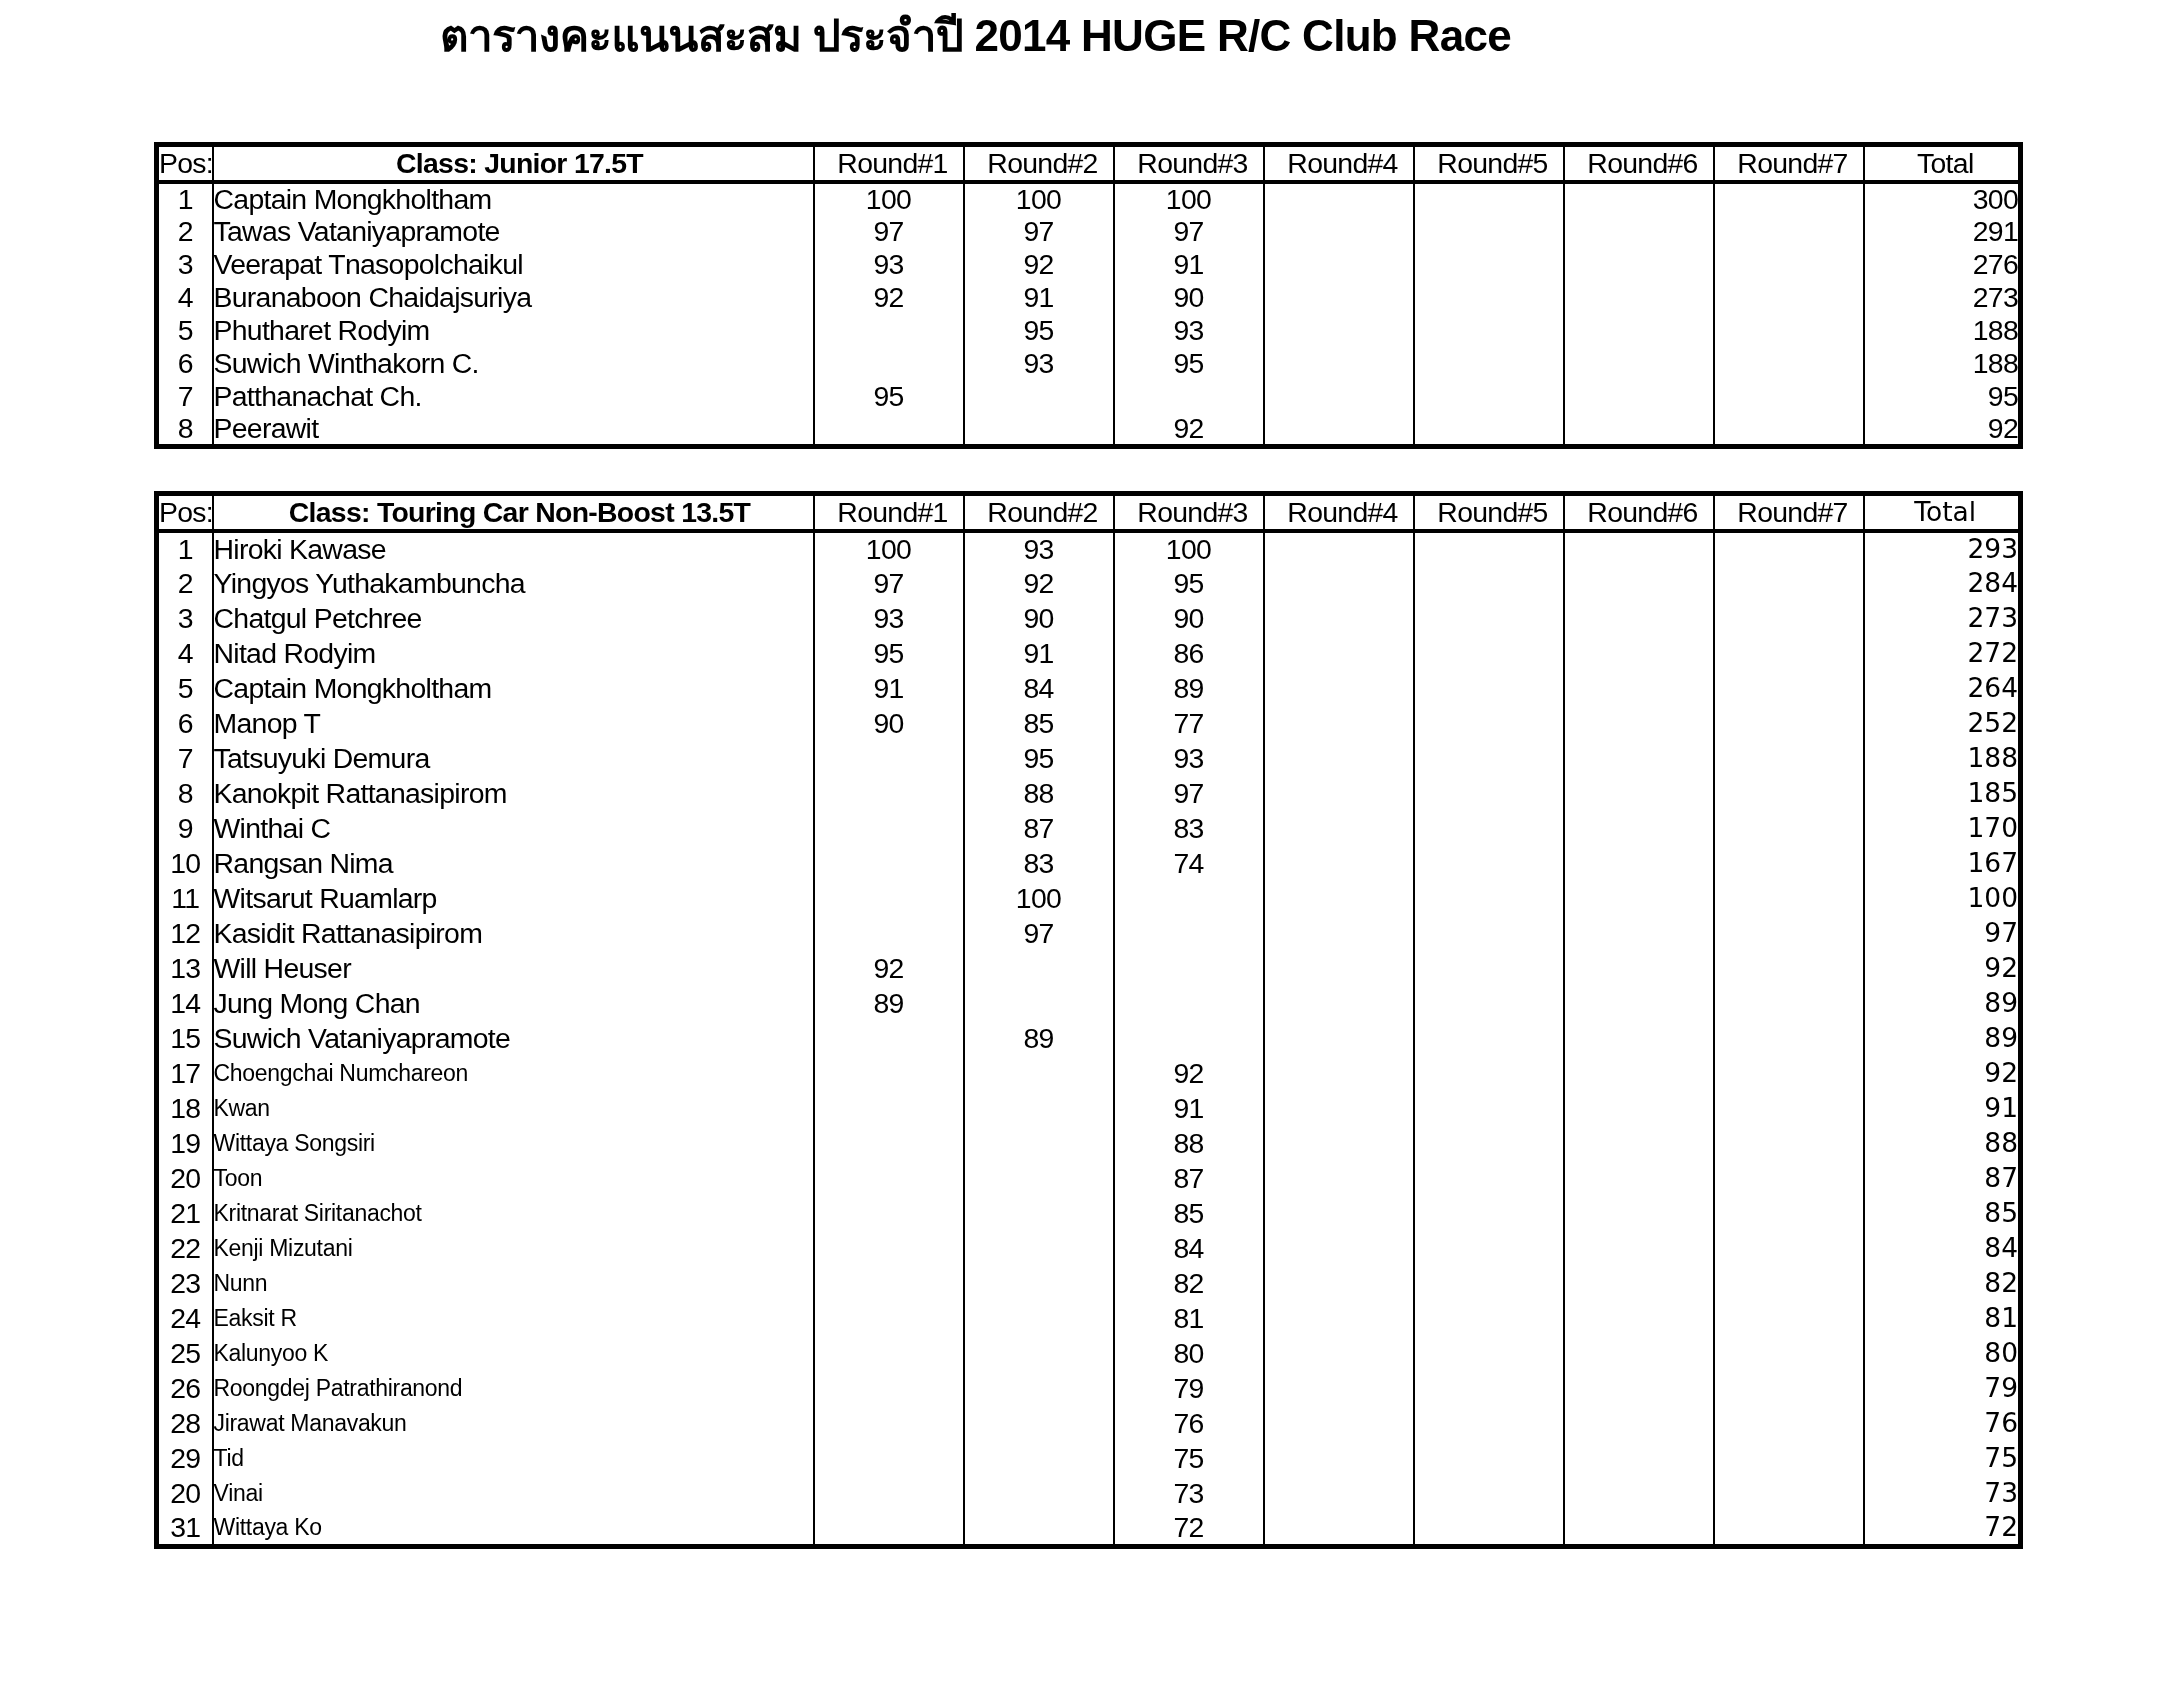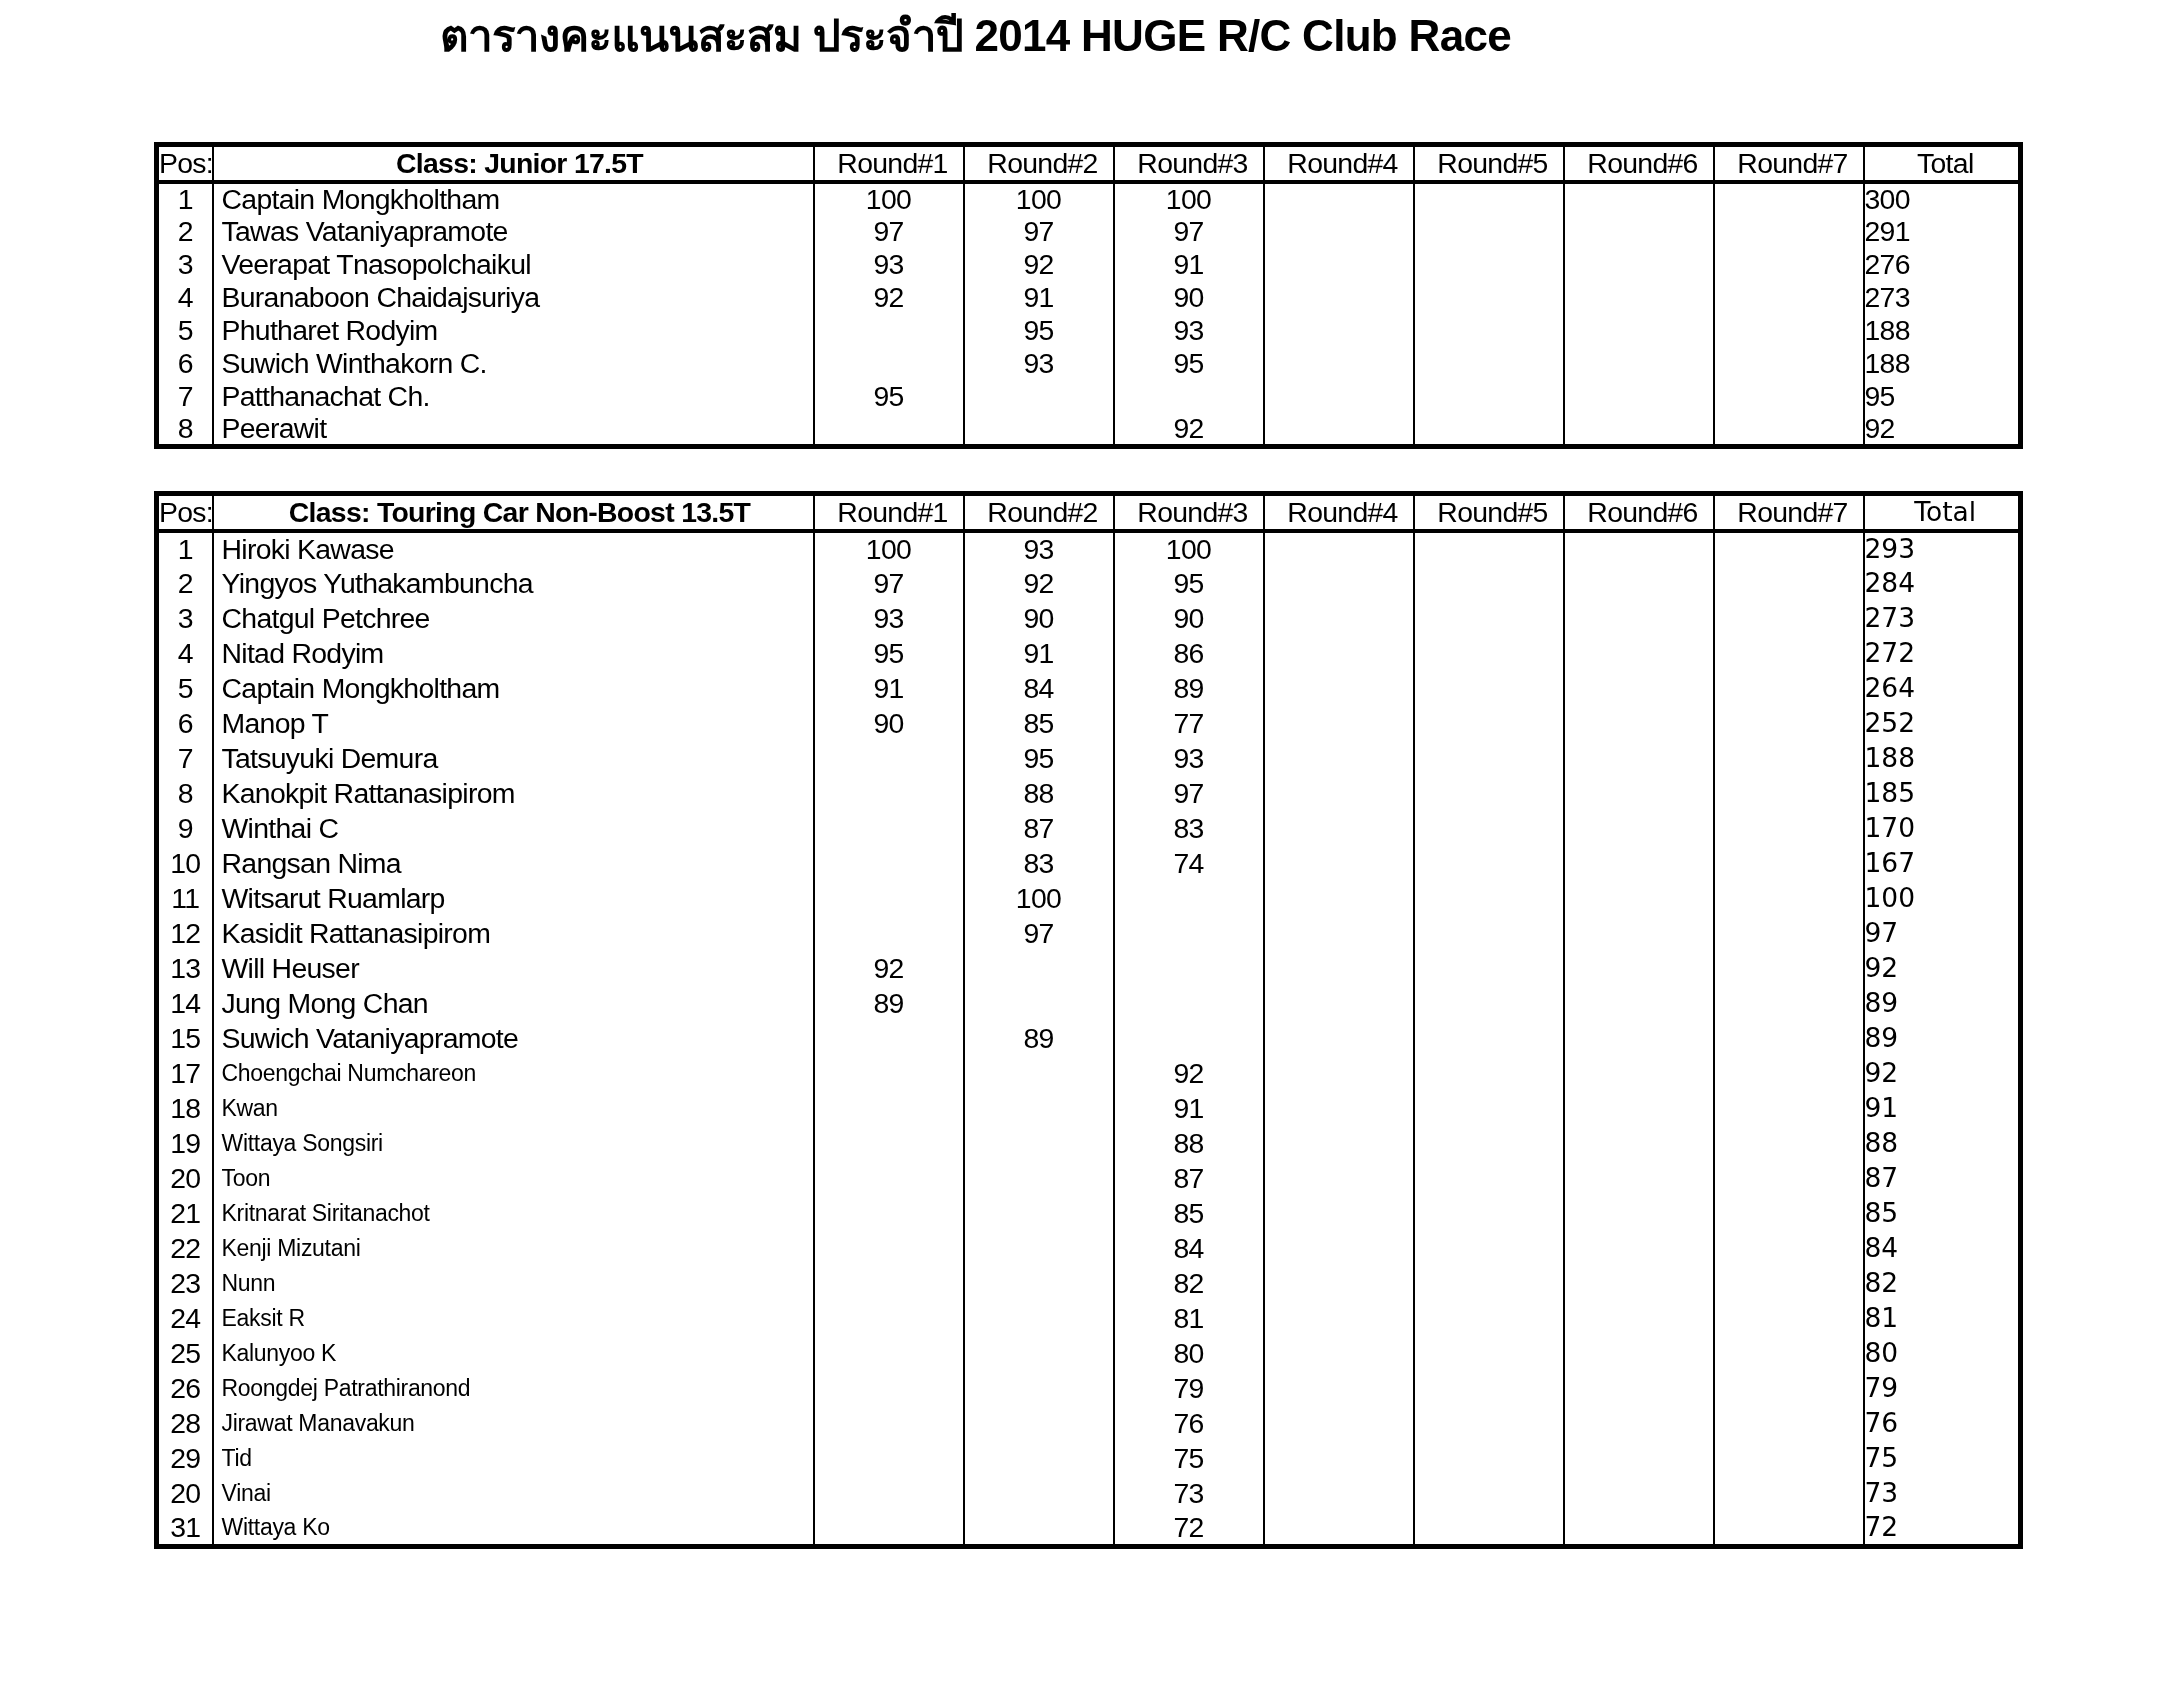--- a/index.html
+++ b/index.html
@@ -58,24 +58,24 @@
     letter-spacing: -0.7px;
   }
   th.pos-h { text-align: center; }
   th.class-h { text-align: center; padding-left: 13px; font-weight: bold; }
   th.round-h, th.total-h { text-align: center; padding-left: 8px; }
 
   table.t1 tbody tr { height: 33px; }
   table.t2 tbody tr { height: 35px; }
 
   td.pos   { text-align: center; font-size: 28.4px; letter-spacing: -0.7px; }
-  td.name  { text-align: left; padding-left: 8px; font-size: 28.4px; letter-spacing: -0.7px; }
+  td.name  { text-align: left; font-size: 28.4px; letter-spacing: -0.7px; }
   td.name.small-name { font-size: 23px; letter-spacing: -0.3px; }
   td.score { text-align: center; font-size: 28.4px; letter-spacing: -0.7px; }
-  td.total { text-align: left; font-size: 28.4px; letter-spacing: -0.7px; }
+  td.total { text-align: right; font-size: 28.4px; letter-spacing: -0.7px; }
   .wide-font {
     font-family: "DejaVu Sans", sans-serif;
     font-size: 26.5px !important;
     letter-spacing: 0 !important;
   }
 </style>
 </head>
 <body>
 
 <div class="page">

